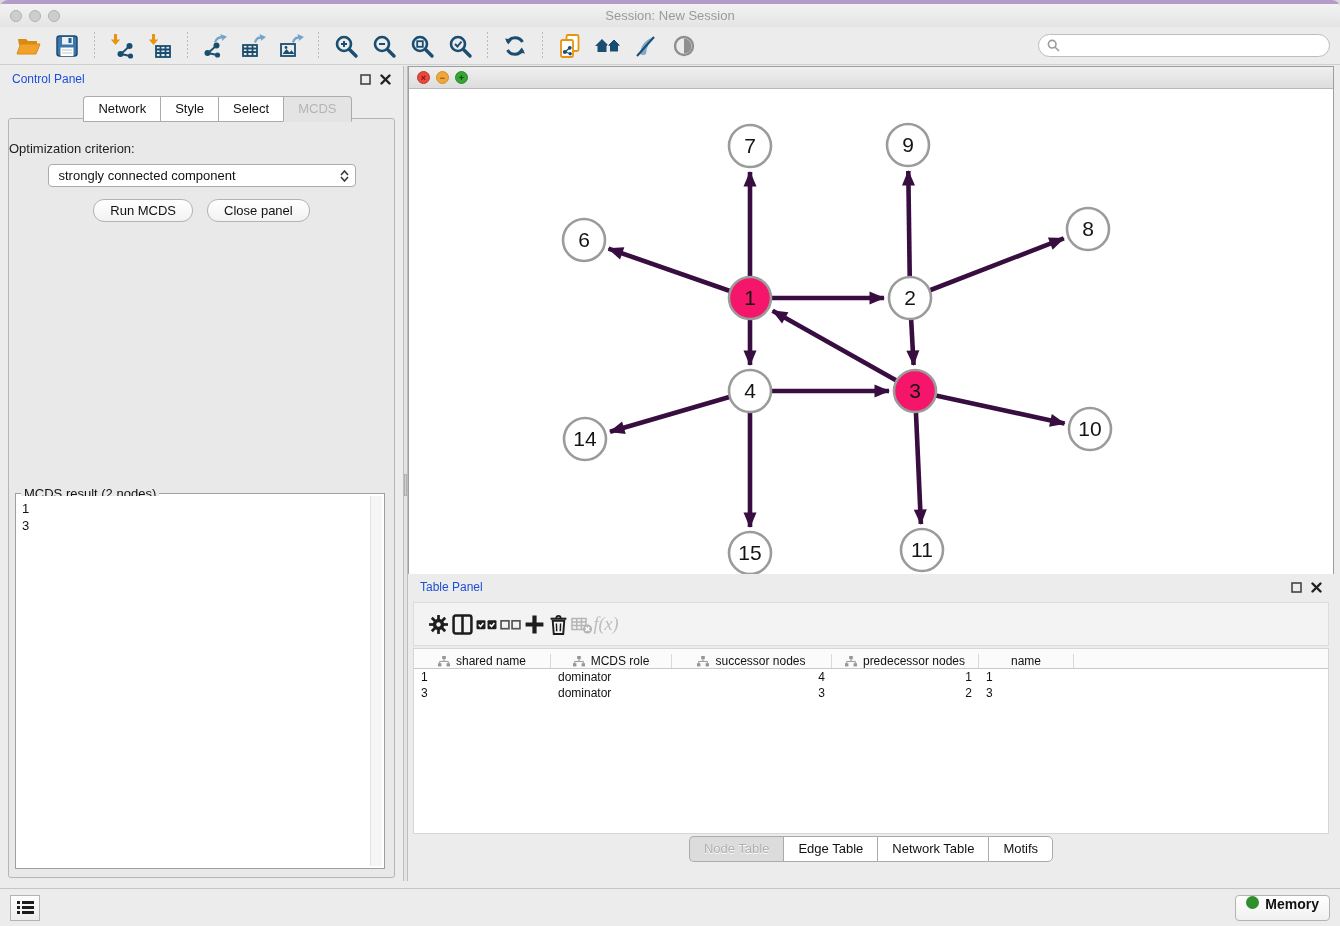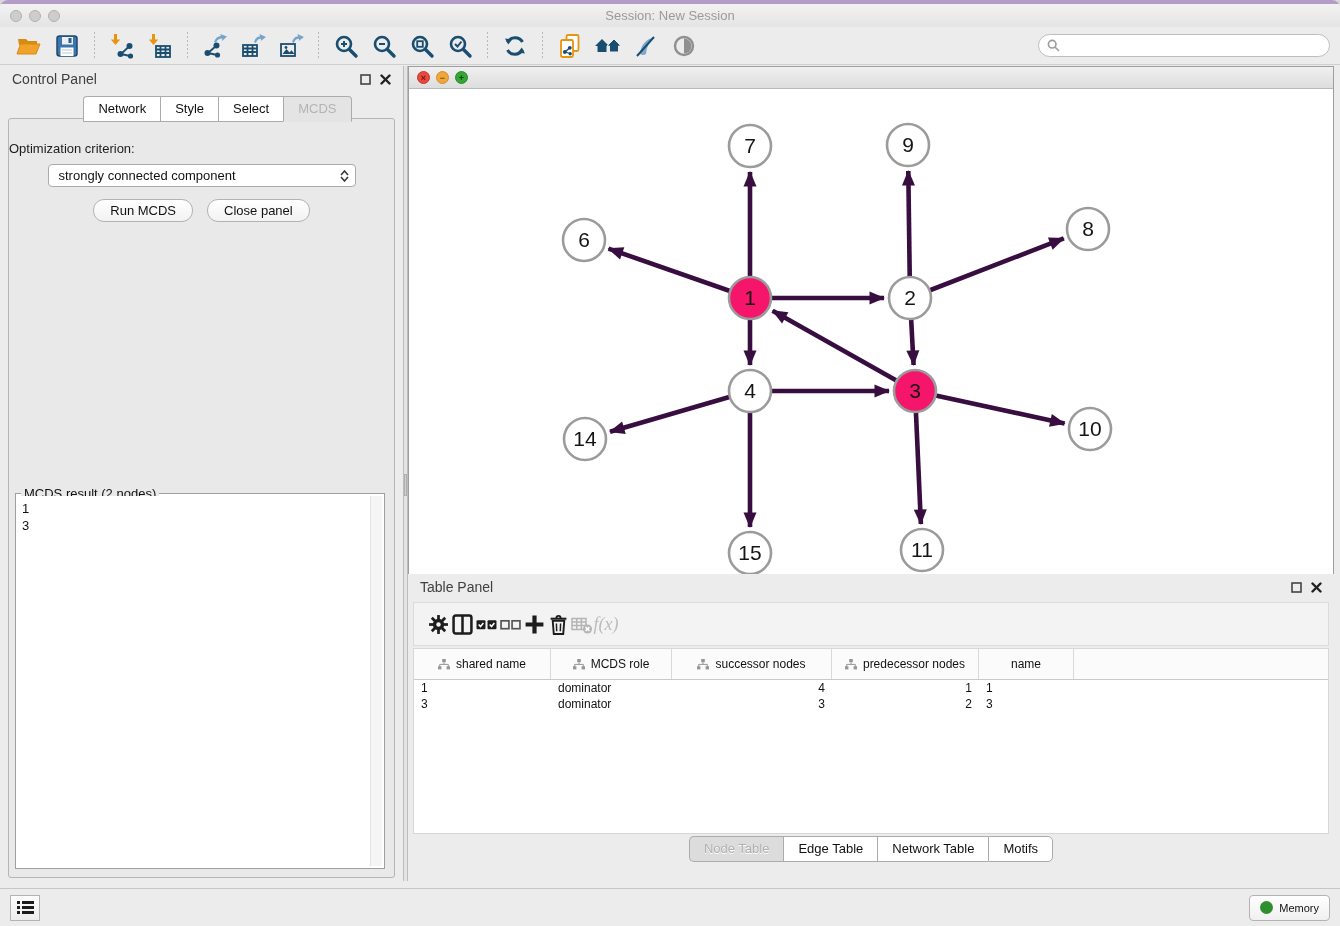--- a/index.html
+++ b/index.html
@@ -30,21 +30,21 @@
   .tb-sep { width:1px; height:28px; margin:0 8px; background:repeating-linear-gradient(#b9b9b9 0 2px, transparent 2px 4px); }
   .searchbox {
     margin-left:auto; width:292px; height:23px; background:#fff;
     border:1px solid #bdbdbd; border-radius:12px;
     display:flex; align-items:center; padding:0 8px; gap:5px;
   }
   .searchbox input { border:none; outline:none; flex:1; font-size:13px; background:transparent; }
   
   .control-panel { position:absolute; left:0; top:66px; width:403px; height:815px; background:#ececec; }
   .panel-header { height:26px; display:flex; align-items:center; padding:0 12px; }
-  .panel-header .ph-title { font-size:14px; color:#404040; }
+  .panel-header .ph-title { font-size:12px; color:#1d4ed8; }
   .ph-icons { margin-left:auto; display:flex; gap:9px; align-items:center; }
   .cp-tabs { position:absolute; left:16px; top:30px; width:100%; display:flex; justify-content:center; z-index:2; }
   .tab {
     font-size:13px; padding:4px 14px 5px; background:#fff;
     border:1px solid #ababab; border-right:none; color:#111;
   }
   .tab:first-child { border-radius:4px 0 0 0; }
   .tab:last-child { border-right:1px solid #ababab; border-radius:0 4px 0 0; }
   .tab.active { background:#e4e4e4; color:#b4b4b4; border-bottom-color:#e4e4e4; }
   .cp-body {
@@ -96,21 +96,21 @@
   
   .table-panel { position:absolute; left:408px; top:574px; width:926px; height:293px; background:#ececec; }
   .tp-toolbar {
     position:absolute; left:5px; right:5px; top:28px; height:44px;
     background:#f3f3f3; border:1px solid #dcdcdc;
     display:flex; align-items:center; padding:0 12px; 
   }
   .tp-icon { display:flex; align-items:center; justify-content:center; width:24px; height:24px; }
   .fx { font-family:"Liberation Serif", serif; font-style:italic; font-size:18px; color:#bcbcbc; }
   .data-table { position:absolute; left:5px; right:5px; top:74px; bottom:33px; background:#fff; border:1px solid #d7d7d7; overflow:hidden; }
-  .t-head { display:flex; height:31px; background:#fbfbfb; border-bottom:1px solid #c9c9c9; }
+  .t-head { display:flex; height:20px; background:#fbfbfb; border-bottom:1px solid #c9c9c9;align-items:flex-end; }
   .t-hcell { display:flex; align-items:center; justify-content:center; gap:6px; font-size:12px; color:#111; border-right:1px solid #d9d9d9; }
   .t-row { display:flex; height:16px; }
   .t-cell { font-size:12px; color:#111; padding:1px 7px; overflow:hidden; white-space:nowrap; }
   .bottom-tabs { position:absolute; left:0; right:0; bottom:5px; display:flex; justify-content:center; }
   .bottom-tabs .tab { border-bottom:1px solid #ababab; }
   .bottom-tabs .tab:first-child { border-radius:5px 0 0 5px; }
   .bottom-tabs .tab:last-child { border-radius:0 5px 5px 0; }
   .bottom-tabs .tab.active { background:#dcdcdc; color:#b0b0b0; text-shadow:0 1px 0 #fff; }
   
   .statusbar {
@@ -118,21 +118,21 @@
     background:#ececec; border-top:1px solid #c6c6c6;
     display:flex; align-items:center; padding:0 10px;
   }
   .status-btn {
     width:30px; height:26px; background:linear-gradient(#fdfdfd,#ededed);
     border:1px solid #b3b3b3; display:flex; align-items:center; justify-content:center;
   }
   .memory-btn {
     margin-left:auto; height:26px; background:linear-gradient(#ffffff,#f0f0f0);
     border:1px solid #b3b3b3; border-radius:4px;
-    display:flex; align-items:center; gap:6px; padding:0 10px; font-size:11px; color:#111;
+    display:flex; align-items:flex-start; gap:6px; padding:0 10px; font-size:14px; color:#111;font-weight:bold;
   }
   .memory-dot { width:13px; height:13px; border-radius:50%; background:#2f8f2f; }
 </style>
 </head>
 <body>
 
 <div id="app">
   <div class="accent-strip"></div>
 
   <div class="titlebar">

